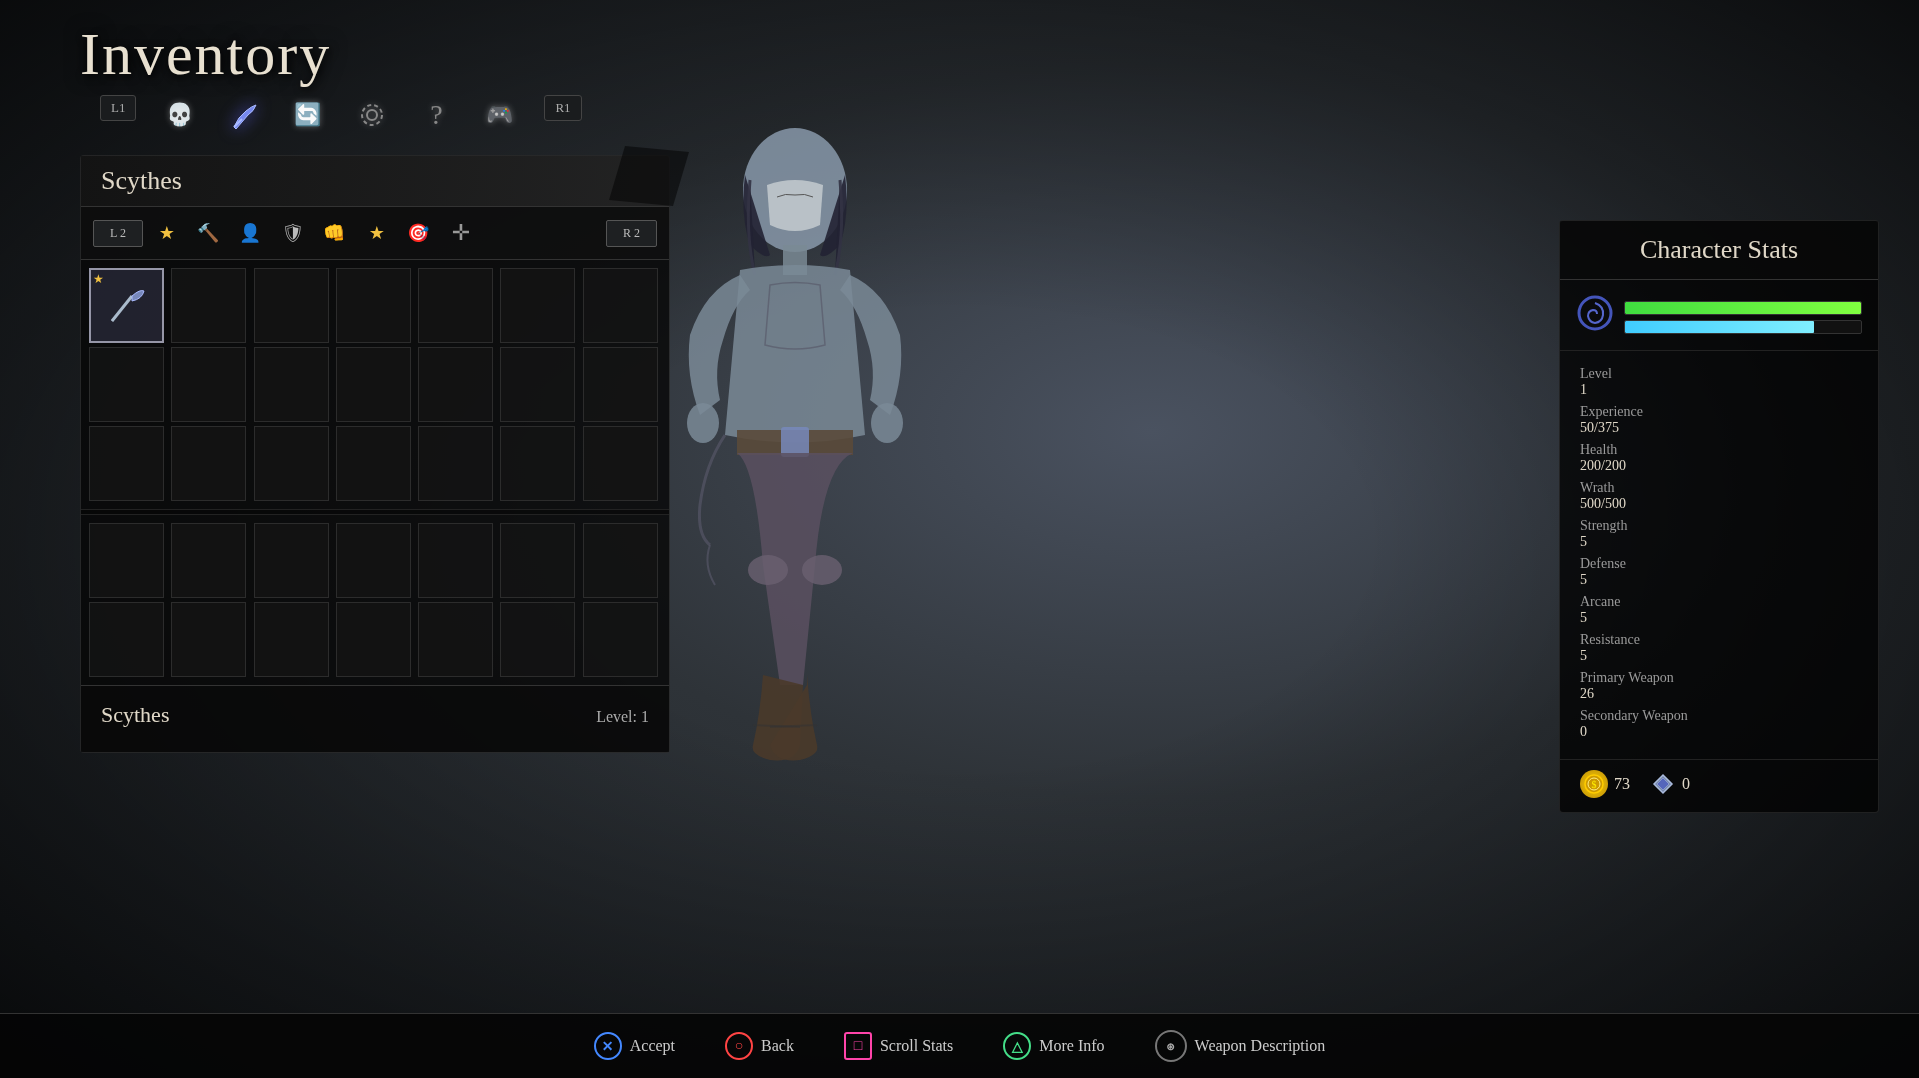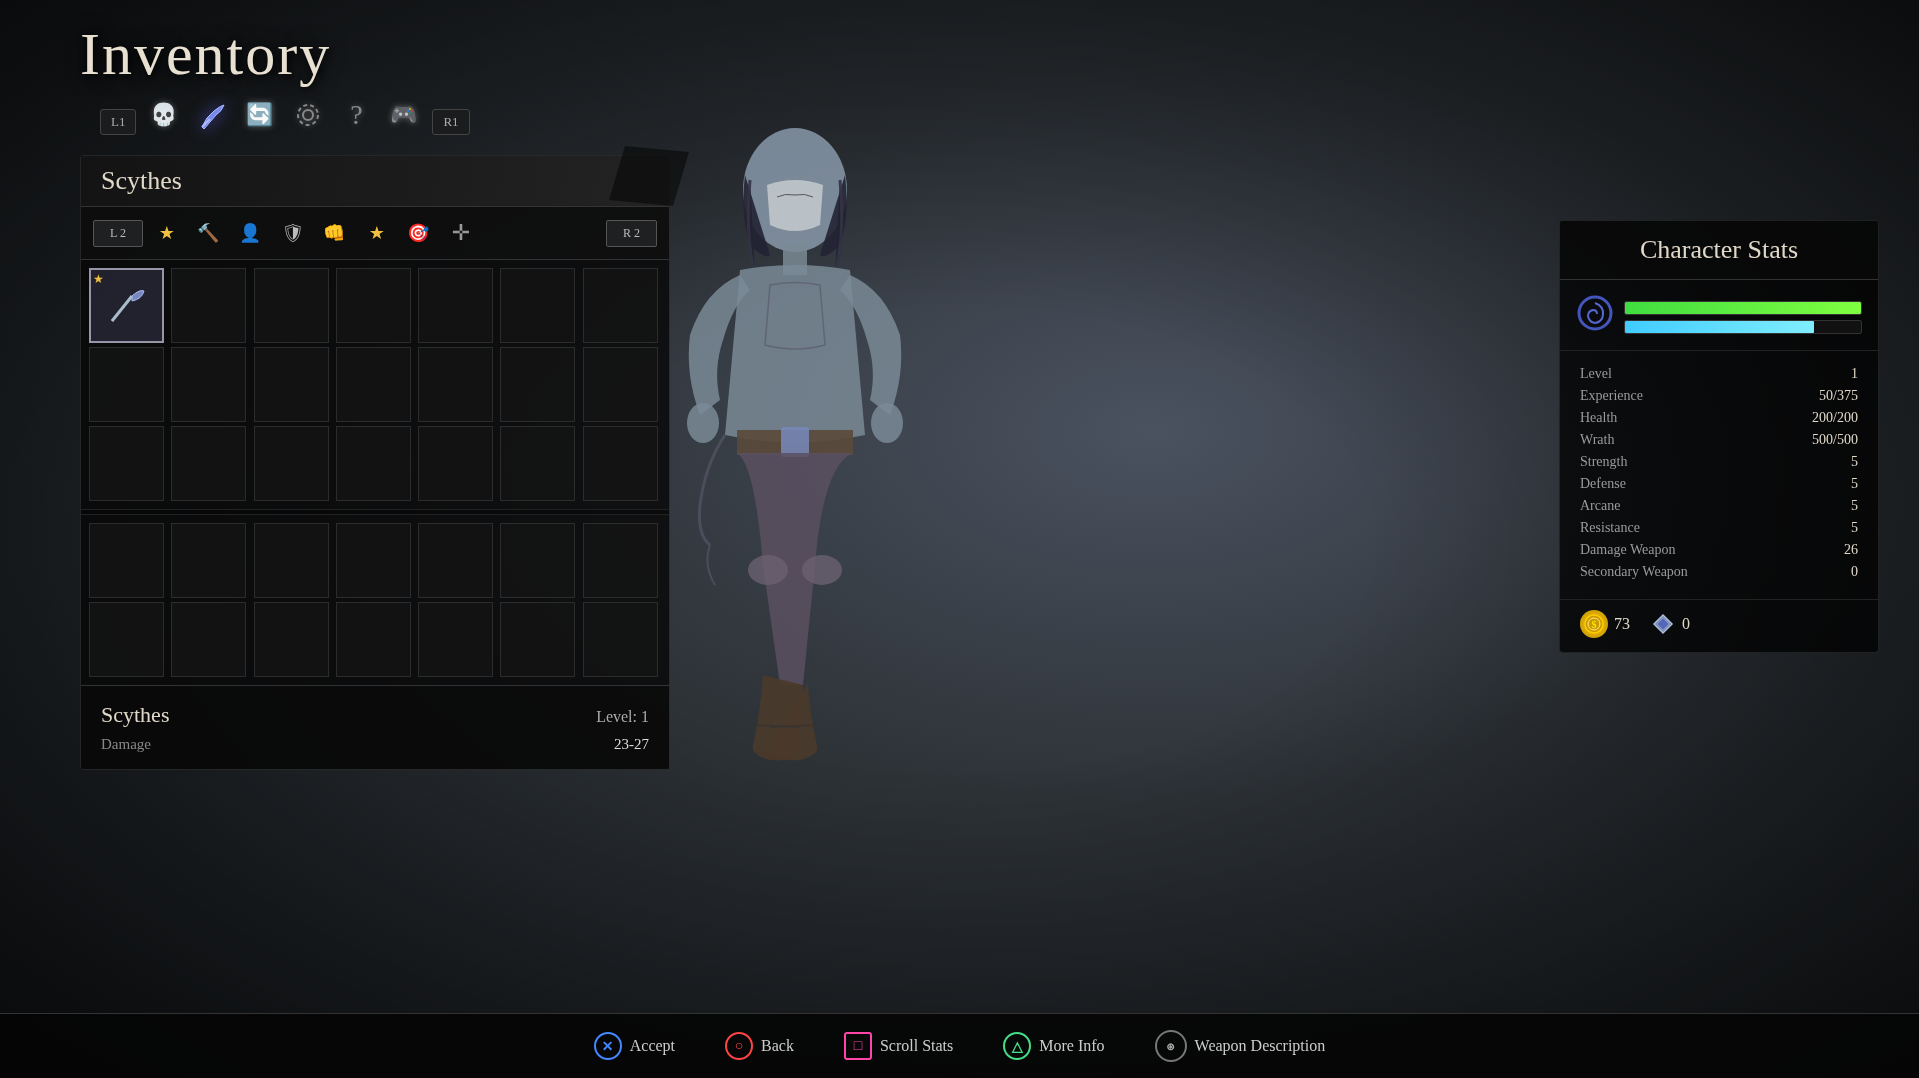--- a/index.html
+++ b/index.html
@@ -42,22 +42,22 @@
       text-shadow: 2px 2px 8px rgba(0,0,0,0.9), 0 0 20px rgba(0,0,0,0.7);
       letter-spacing: 2px;
     }
 
     
     .nav-tabs {
       position: absolute;
       top: 95px;
       left: 100px;
       display: flex;
-      align-items: flex-end;
-      gap: 8px;
+      align-items: flex-start;
+      gap: 24px;
     }
 
     .nav-btn {
       background: #1a1c1e;
       border: 1px solid #444;
       color: #aaa;
       padding: 4px 10px;
       font-size: 13px;
       font-family: Georgia, serif;
       border-radius: 3px;
@@ -299,20 +299,21 @@
 
     
     .stats-list {
       padding: 12px 20px 16px 20px;
     }
 
     .stat-row {
       display: flex;
       justify-content: space-between;
       padding: 3px 0;
+      flex-direction: column;
     }
 
     .stat-label {
       color: #9a9a9a;
       font-size: 14px;
       font-family: Georgia, serif;
     }
 
     .stat-value {
       color: #e0d8c8;
@@ -518,24 +519,20 @@
     <div class="grid-cell"></div>
     <div class="grid-cell"></div>
     <div class="grid-cell"></div>
   </div>
 
   <div class="item-info">
     <div class="item-info-header">
       <span class="item-name">Scythes</span>
       <span class="item-level">Level: 1</span>
     </div>
-    <div class="item-stat">
-      <span class="item-stat-label">Damage</span>
-      <span class="item-stat-value">23-27</span>
-    </div>
   </div>
 </div>
 
 <div class="char-display">
   <svg width="420" height="680" viewBox="0 0 420 680">
 
     <ellipse cx="210" cy="85" rx="52" ry="62" fill="#8899aa" opacity="0.85"></ellipse>
 
     <path d="M160 70 Q155 110 165 140 Q180 155 185 150" fill="#222233" opacity="0.9"></path>
     <path d="M260 70 Q265 110 255 140 Q240 155 235 150" fill="#222233" opacity="0.9"></path>
@@ -625,21 +622,21 @@
     </div>
     <div class="stat-row">
       <span class="stat-label">Arcane</span>
       <span class="stat-value">5</span>
     </div>
     <div class="stat-row">
       <span class="stat-label">Resistance</span>
       <span class="stat-value">5</span>
     </div>
     <div class="stat-row">
-      <span class="stat-label">Damage Weapon</span>
+      <span class="stat-label">Primary Weapon</span>
       <span class="stat-value">26</span>
     </div>
     <div class="stat-row">
       <span class="stat-label">Secondary Weapon</span>
       <span class="stat-value">0</span>
     </div>
   </div>
 
   <div class="currency-row">
     <div class="currency-item">

